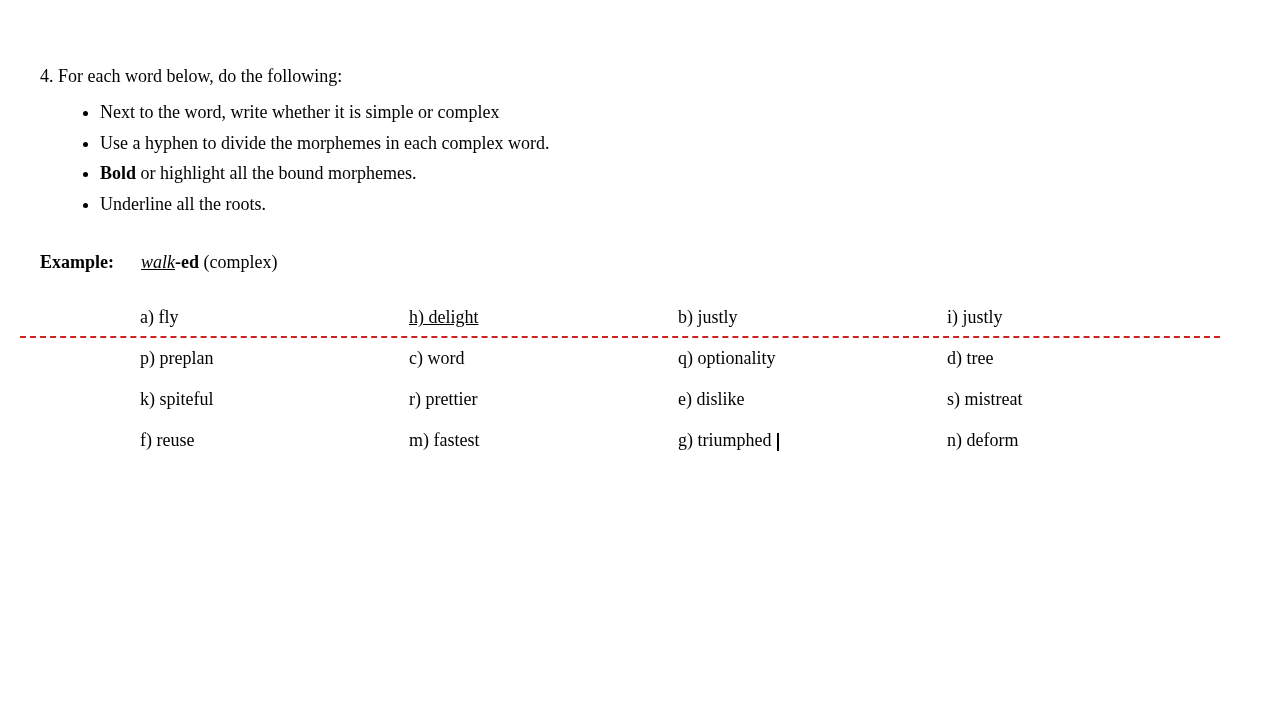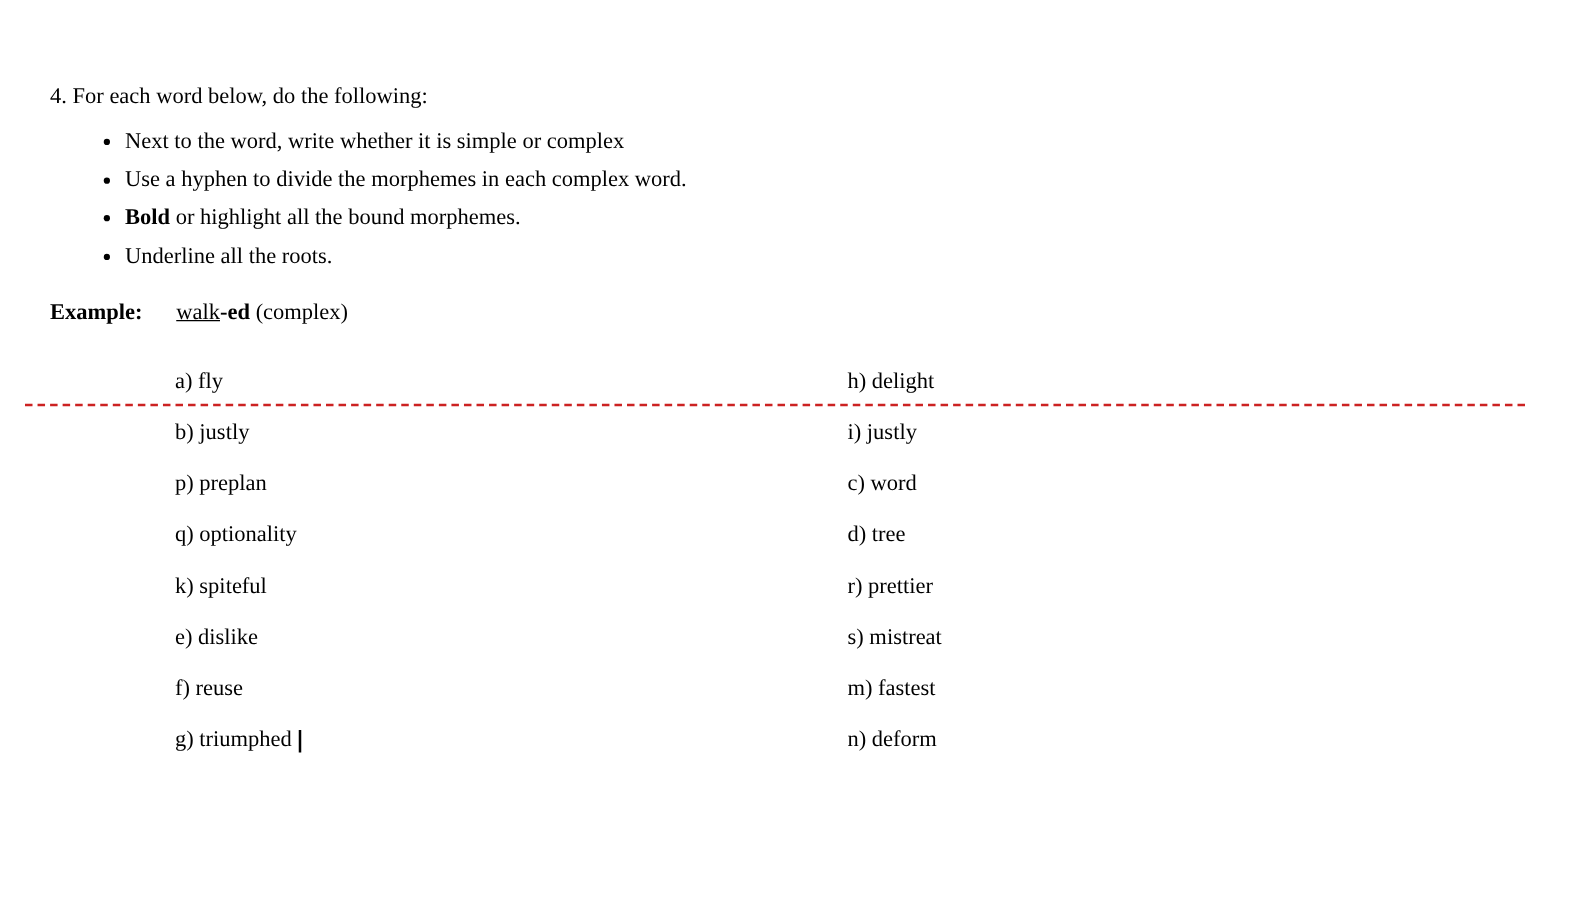--- a/index.html
+++ b/index.html
@@ -20,36 +20,36 @@
 
     .question-header {
       margin-bottom: 10px;
       font-size: 18px;
       margin-top: 36px;
     }
 
     .bullet-list {
       list-style: disc;
       margin-left: 60px;
-      margin-bottom: 20px;
+      margin-bottom: 33px;
       line-height: 1.7;
     }
 
     .bullet-list li {
       font-size: 18px;
     }
 
     .example-line {
       margin-bottom: 24px;
       font-size: 18px;
     }
 
     .word-grid {
       display: grid;
-      grid-template-columns: repeat(2, 1fr);
+      grid-template-columns: repeat(4, 1fr);
       margin-left: 100px;
       margin-right: 20px;
       row-gap: 0px;
     }
 
     .word-cell {
       padding: 10px 0;
       font-size: 18px;
       position: relative;
     }
@@ -75,33 +75,33 @@
       <strong>Bold</strong><span> or highlight all the bound morphemes.</span>
     </li>
     <li>
       <span style="">Underline</span><span> all the roots.</span>
     </li>
   </ul>
 
   <div class="example-line">
     <strong>Example:</strong>
     &nbsp;&nbsp;&nbsp;&nbsp;
-    <span style="text-decoration: underline;">walk</span><strong>-ed</strong>
+    <span style="text-decoration: underline; font-style: italic;">walk</span><strong>-ed</strong>
     <span> </span><span>(complex)</span>
   </div>
 
   <div class="word-grid">
 
     <div class="word-cell" style="position:relative;">
       <span>a) fly</span>
       
       <div style="position:absolute; bottom:0; left:-120px; width:1200px; border-bottom: 2px dashed #cc2222;"></div>
     </div>
 
-    <div class="word-cell" style="position:relative;">
+    <div class="word-cell" style="position:relative;text-decoration:underline;">
       <span>h) delight</span>
     </div>
 
 
     <div class="word-cell">
       <span>b) justly</span>
     </div>
     <div class="word-cell">
       <span>i) justly</span>
     </div>

